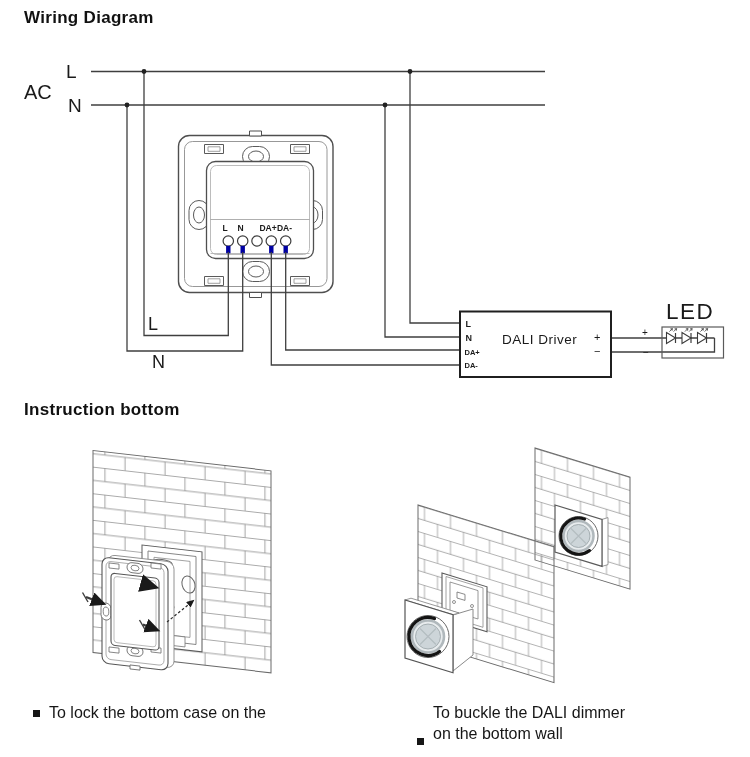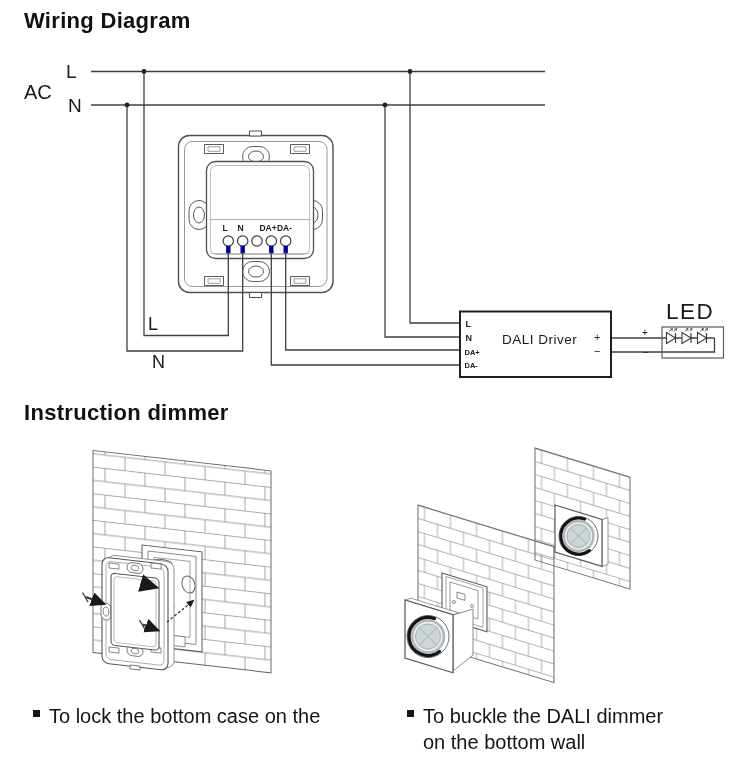--- a/index.html
+++ b/index.html
@@ -1,21 +1,21 @@
 <!DOCTYPE html>
 <html><head>
 <meta charset="utf-8">
 <style>
   html,body{margin:0;padding:0;background:#ffffff;}
   body{width:750px;height:757px;position:relative;overflow:hidden;
        font-family:"Liberation Sans",sans-serif;color:#1a1a1a;}
   .abs{position:absolute;}
-  .heading{font-size:22px;font-weight:bold;letter-spacing:.3px;color:#111;}
+  .heading{font-size:17px;font-weight:bold;letter-spacing:.3px;color:#111;}
   svg text{font-family:"Liberation Sans",sans-serif;fill:#1a1a1a;}
-  .bullet-row{display:flex;align-items:flex-start;font-size:20px;line-height:1.3;color:#161616;}
+  .bullet-row{display:flex;align-items:flex-start;font-size:16px;line-height:1.3;color:#161616;}
   .bullet-sq{width:7px;height:7px;background:#161616;margin:7px 9px 0 0;flex:none;}
   .bullet-lines span{display:block;}
 </style>
 </head>
 <body>
 
 <div class="abs heading" style="left:24px;top:8px;">Wiring Diagram</div>
 
 <svg class="abs" style="left:0;top:0;" width="750" height="400" viewBox="0 0 750 400">
 
@@ -123,21 +123,21 @@
     <text x="666" y="319" font-size="22.5" letter-spacing="1.5">LED</text>
     <text x="642" y="336" font-size="10" fill="#333">+</text>
     <text x="643" y="356" font-size="10" fill="#333">−</text>
     <rect x="662" y="327" width="61.5" height="31" fill="none" stroke="#5a5a5a" stroke-width="1.2"></rect>
     <use href="#dd" x="672" y="338"></use>
     <use href="#dd" x="687.5" y="338"></use>
     <use href="#dd" x="703" y="338"></use>
   </g>
 </svg>
 
-<div class="abs heading" style="left:24px;top:400px;">Instruction dimmer</div>
+<div class="abs heading" style="left:24px;top:400px;">Instruction bottom</div>
 
 <svg class="abs" style="left:75px;top:438px;" width="235" height="268" viewBox="0 0 235 268">
   <defs>
     <pattern id="bl" width="40" height="26.6" patternUnits="userSpaceOnUse">
       <path d="M0,0.4 H40 M0,13.7 H40 M30,0.4 V13.7 M10,13.7 V27" stroke="#8a8a8a" stroke-width="0.8" fill="none"></path>
     </pattern>
     <marker id="ah1" orient="auto" markerWidth="7" markerHeight="7" refX="5" refY="3">
       <path d="M0,0 L6.5,3 L0,6 Z" fill="#1a1a1a"></path>
     </marker>
   </defs>
@@ -235,19 +235,19 @@
   </g>
 </svg>
 
 <div class="abs bullet-row" style="left:33px;top:703px;width:360px;">
   <div class="bullet-sq"></div>
   <div class="bullet-lines">
     <span>To lock the bottom case on the</span>
   </div>
 </div>
 
-<div class="abs bullet-row" style="left:407px;top:703px;width:320px;">
+<div class="abs bullet-row" style="left:417px;top:703px;width:320px;align-items:flex-end;">
   <div class="bullet-sq"></div>
   <div class="bullet-lines">
     <span>To buckle the DALI dimmer</span>
     <span>on the bottom wall</span>
   </div>
 </div>
 
 </body></html>

